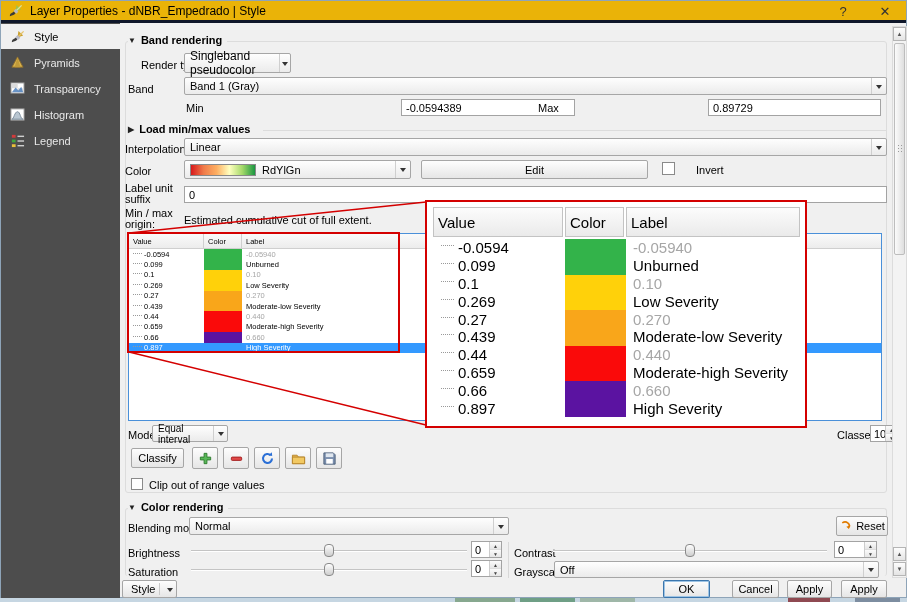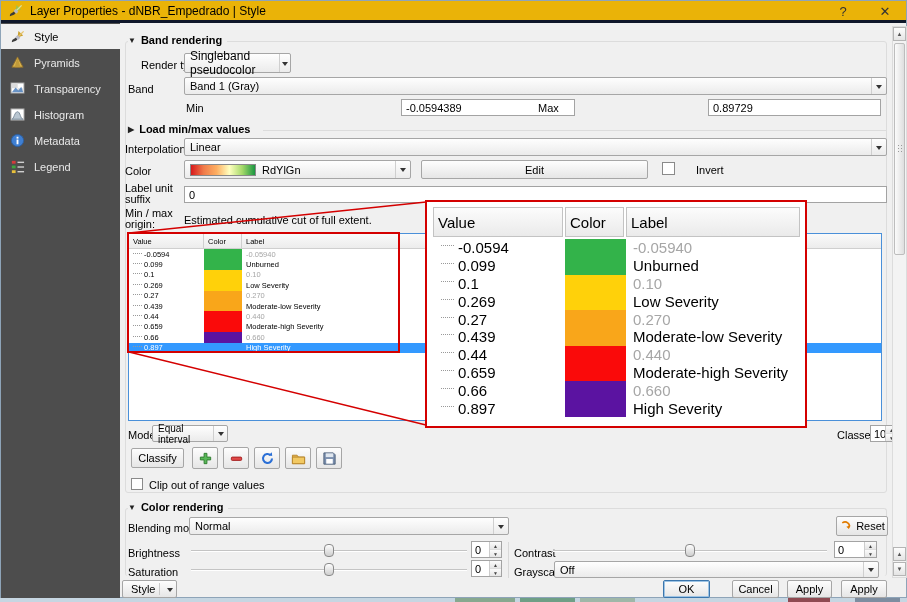--- a/index.html
+++ b/index.html
@@ -157,30 +157,20 @@
         <span>Transparency</span>
       </div>
       <div class="side-item">
         <span class="side-icon">
           <svg viewBox="0 0 16 16" width="17" height="15">
             <rect x="1" y="2" width="14" height="12" fill="#fff" stroke="#999"></rect>
             <path d="M2 13 C4 13 5 5 8 5 C11 5 11 13 14 13 Z" fill="#b9c6d1" stroke="#7a8a99"></path>
           </svg>
         </span>
         <span>Histogram</span>
-      </div>
-      <div class="side-item">
-        <span class="side-icon">
-          <svg viewBox="0 0 16 16" width="17" height="15">
-            <circle cx="8" cy="8" r="6.5" fill="#3f7fd2" stroke="#2c5e9e"></circle>
-            <rect x="7" y="7" width="2" height="5" fill="#fff"></rect>
-            <rect x="7" y="4" width="2" height="2" fill="#fff"></rect>
-          </svg>
-        </span>
-        <span>Metadata</span>
       </div>
       <div class="side-item">
         <span class="side-icon">
           <svg viewBox="0 0 16 16" width="17" height="15">
             <rect x="2" y="2" width="4" height="3" fill="#d23b3b"></rect>
             <rect x="2" y="7" width="4" height="3" fill="#3fa53f"></rect>
             <rect x="2" y="12" width="4" height="3" fill="#e8c03a"></rect>
             <rect x="8" y="2.8" width="7" height="1.5" fill="#cfcfcf"></rect>
             <rect x="8" y="7.8" width="7" height="1.5" fill="#cfcfcf"></rect>
             <rect x="8" y="12.8" width="7" height="1.5" fill="#cfcfcf"></rect>

